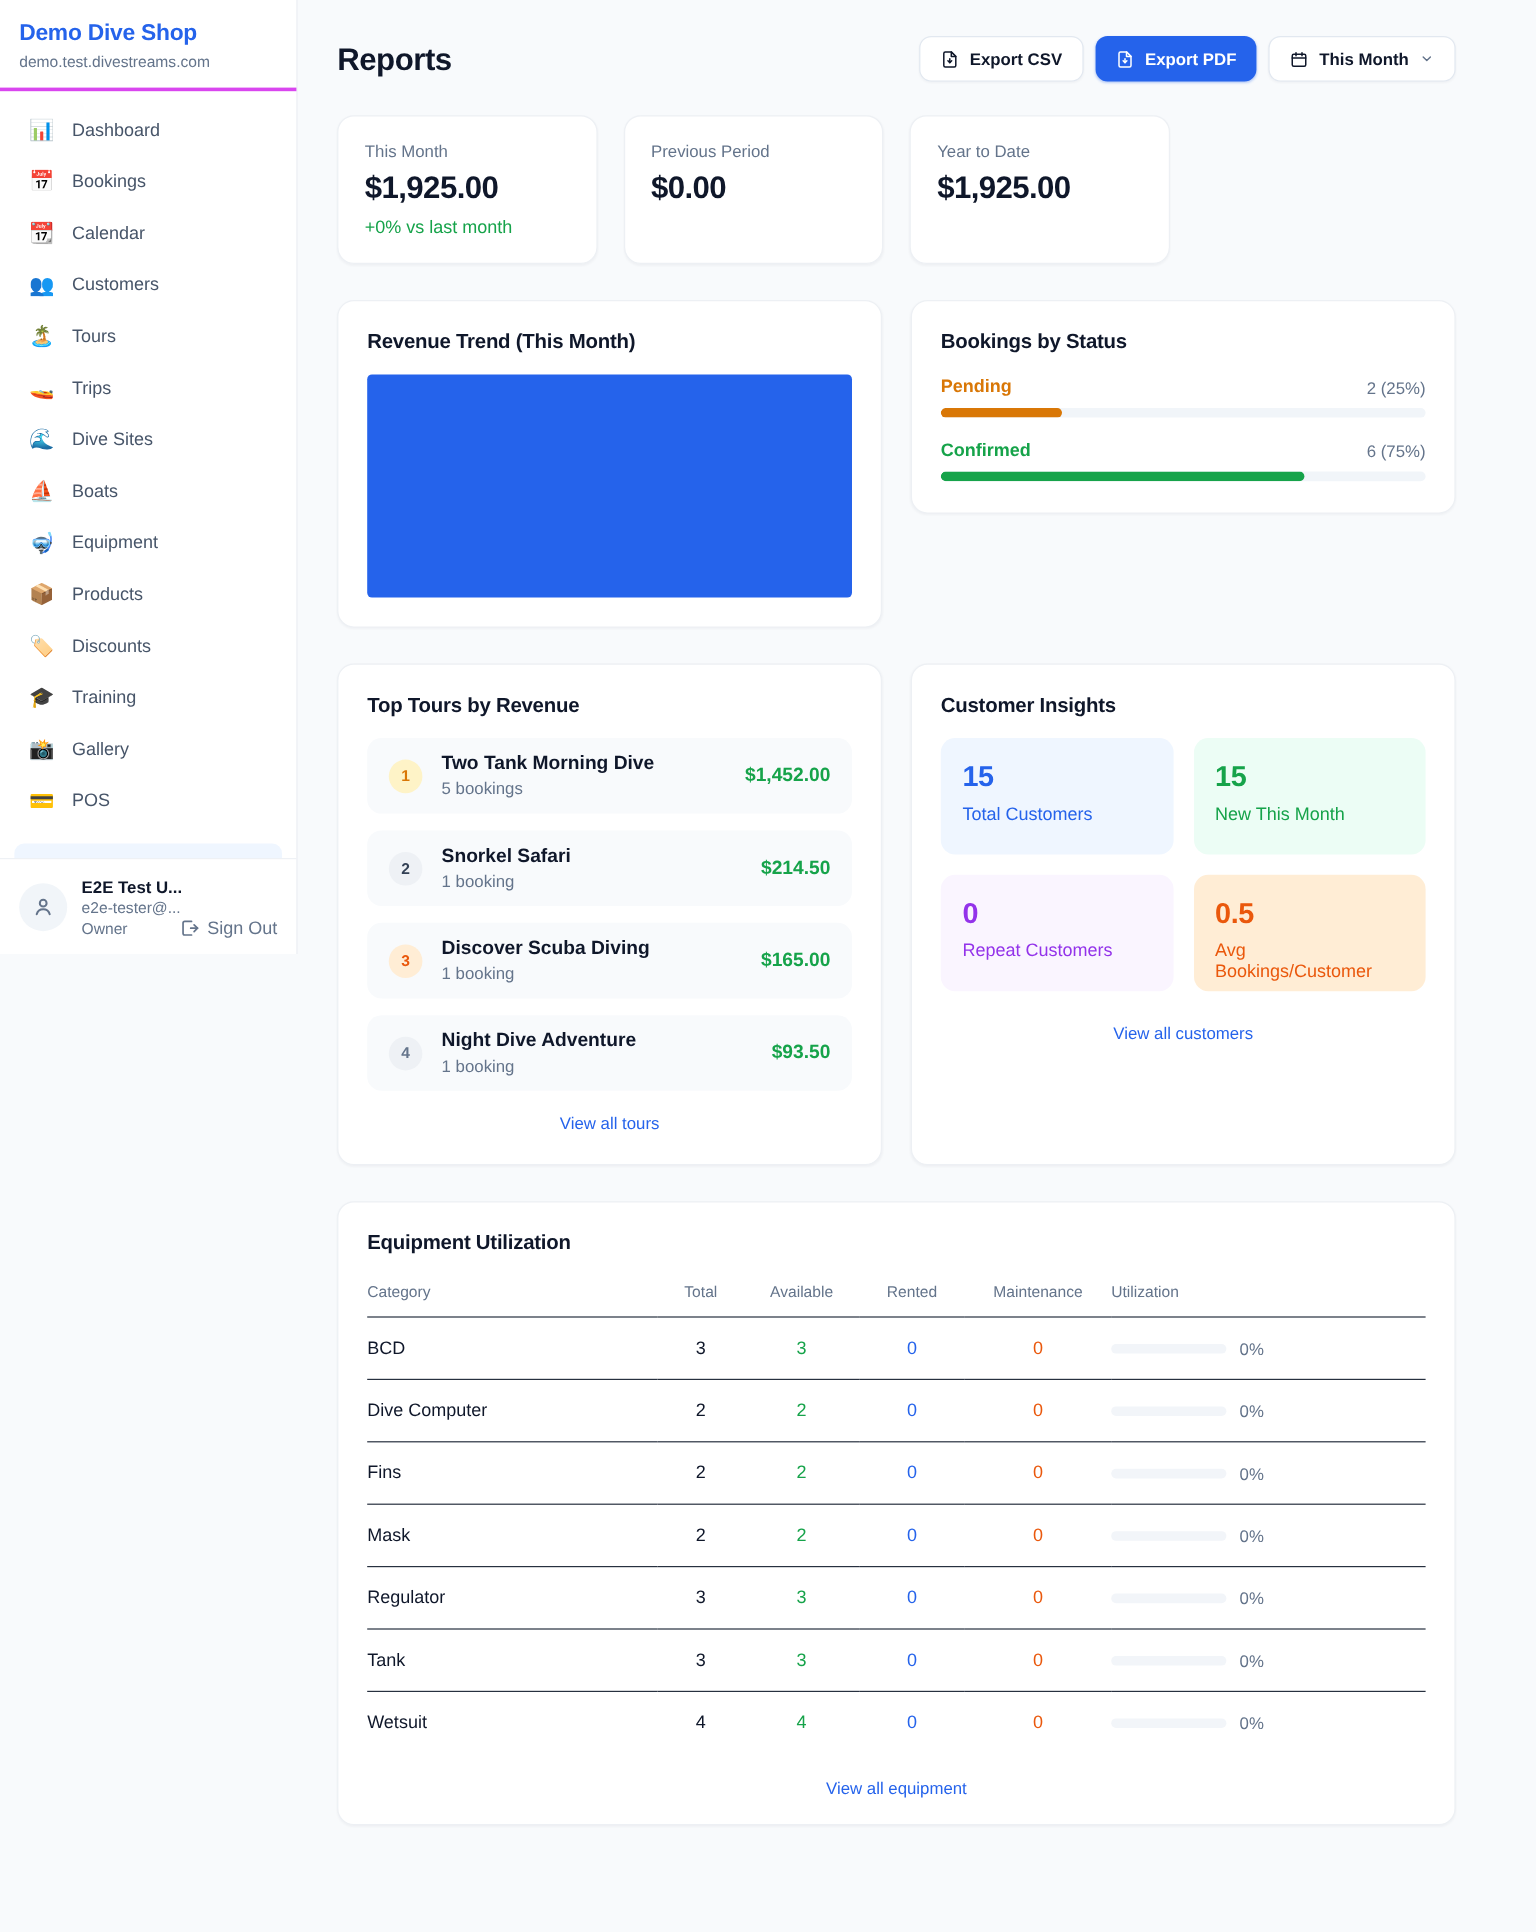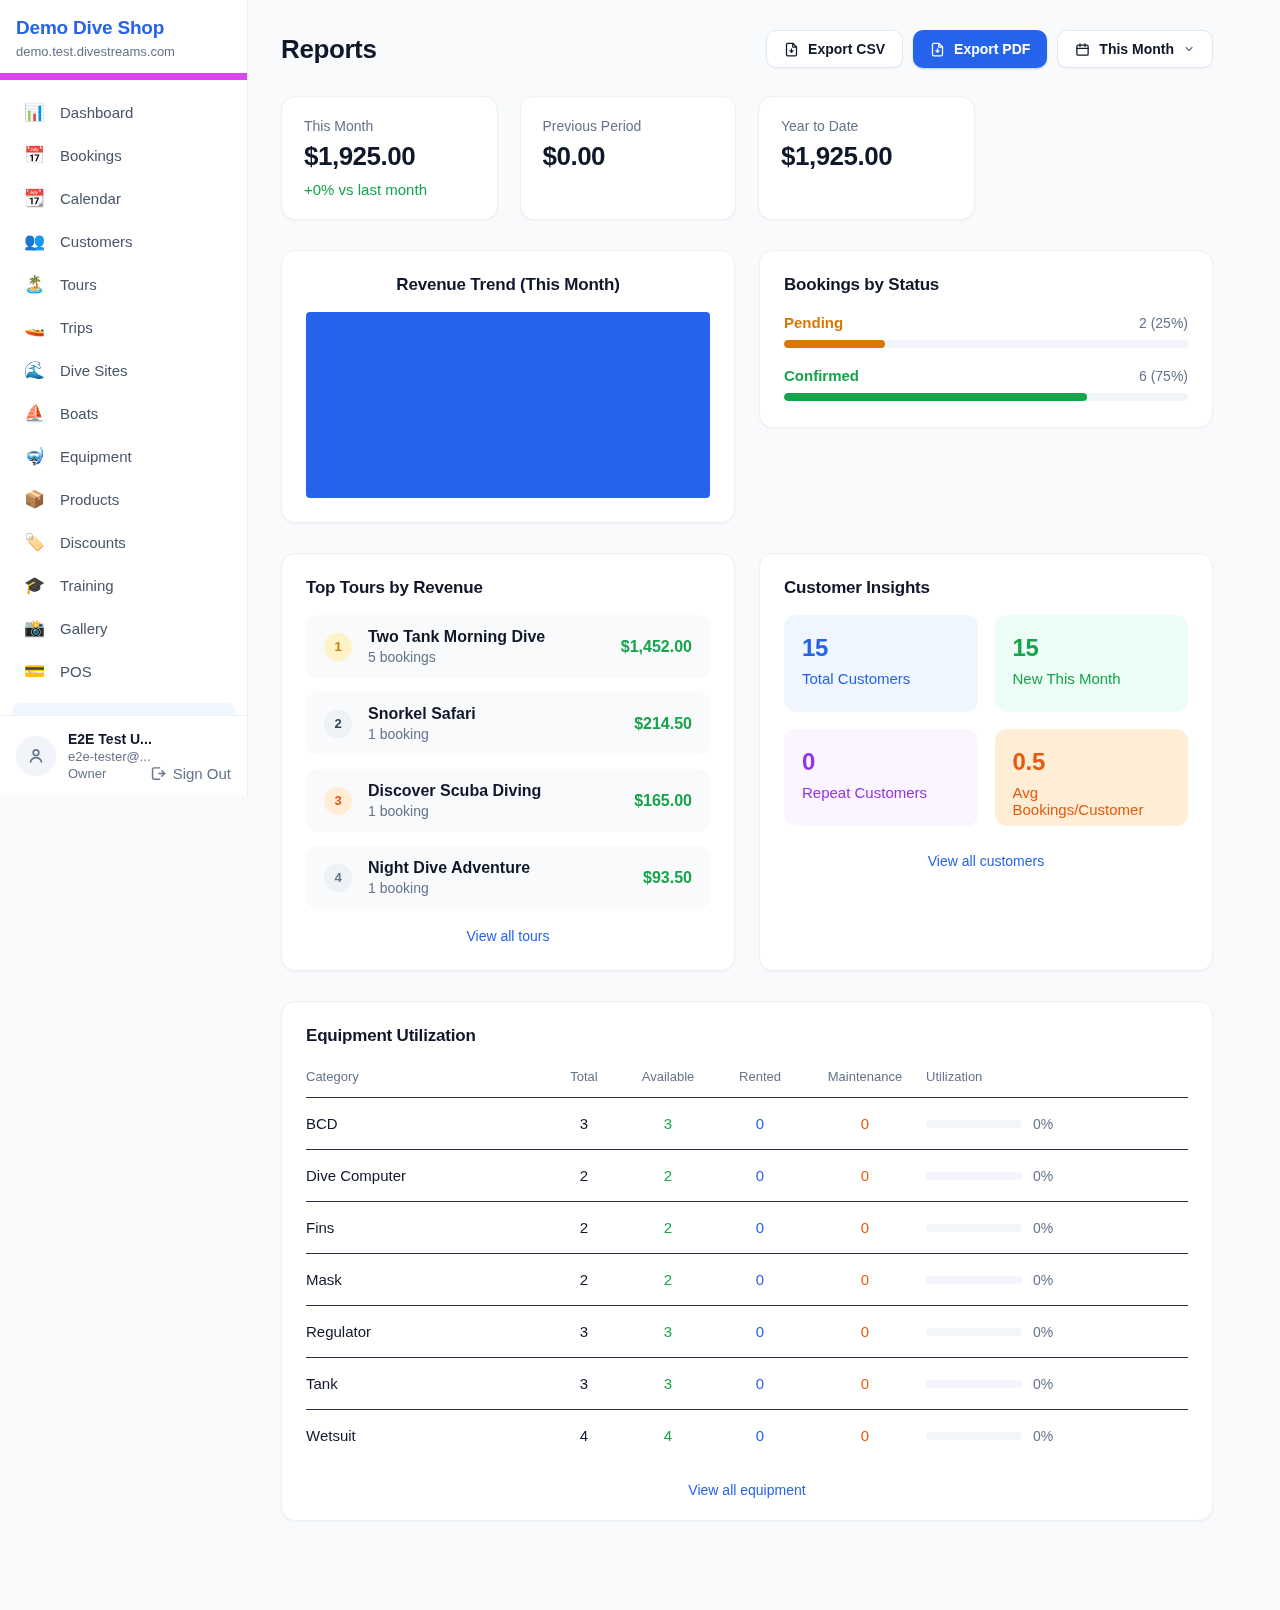--- a/index.html
+++ b/index.html
@@ -8,21 +8,21 @@
     background:#f8fafc; color:#0f172a;
   }
   .page { position:relative; width:1280px; height:1610px; background:#f8fafc; overflow:hidden; }
 
   
   .sidebar {
     position:absolute; left:0; top:0; width:248px; height:795px;
     background:#ffffff; border-right:1px solid #e9edf2;
     display:flex; flex-direction:column;
   }
-  .brand { padding:17px 16px 14px; border-bottom:7px solid #d946ef; }
+  .brand { padding:17px 16px 14px; border-bottom:3px solid #d946ef; }
   .brand-name { color:#2563eb; font-size:19px; font-weight:700; letter-spacing:-0.2px; }
   .brand-domain { margin-top:5px; font-size:13px; color:#64748b; }
   .nav { flex:1; padding:11px 12px 0; overflow:hidden; position:relative; }
   .nav-item {
     display:flex; align-items:center; gap:14px;
     padding:9px 12px; border-radius:8px; cursor:pointer;
     color:#475569; font-size:15px; height:43px;
   }
   .nav-icon { width:22px; font-size:17px; line-height:1; text-align:center; }
   .nav-highlight {
@@ -66,21 +66,21 @@
   .stat-card { padding:21px 22px; height:124px; }
   .stat-label { font-size:14px; color:#64748b; }
   .stat-value { font-size:26px; font-weight:700; letter-spacing:-0.5px; margin-top:7px; }
   .stat-delta { font-size:15px; color:#16a34a; margin-top:9px; }
   .stat-card.value-first .stat-value { margin-top:0; }
   .stat-card.value-first .stat-label { margin-top:8px; }
 
   .grid-2 { display:grid; grid-template-columns:1fr 1fr; gap:24px; align-items:start; margin-top:30px; }
   .grid-2.stretch { align-items:stretch; }
 
-  .revenue-card { padding:24px;text-align:center; }
+  .revenue-card { padding:24px; }
   .revenue-chart { margin-top:17px; height:186px; background:#2563eb; border-radius:4px; }
 
   .status-card { padding:24px 24px 26px; }
   .status-row { margin-top:19px; }
   .status-line { display:flex; align-items:center; justify-content:space-between; }
   .status-label { font-size:15px; font-weight:600; }
   .status-count { font-size:14px; color:#64748b; }
   .bar-track { margin-top:9px; height:8px; border-radius:999px; background:#f1f5f9; overflow:hidden; }
   .bar-fill { height:100%; border-radius:999px; }
 

